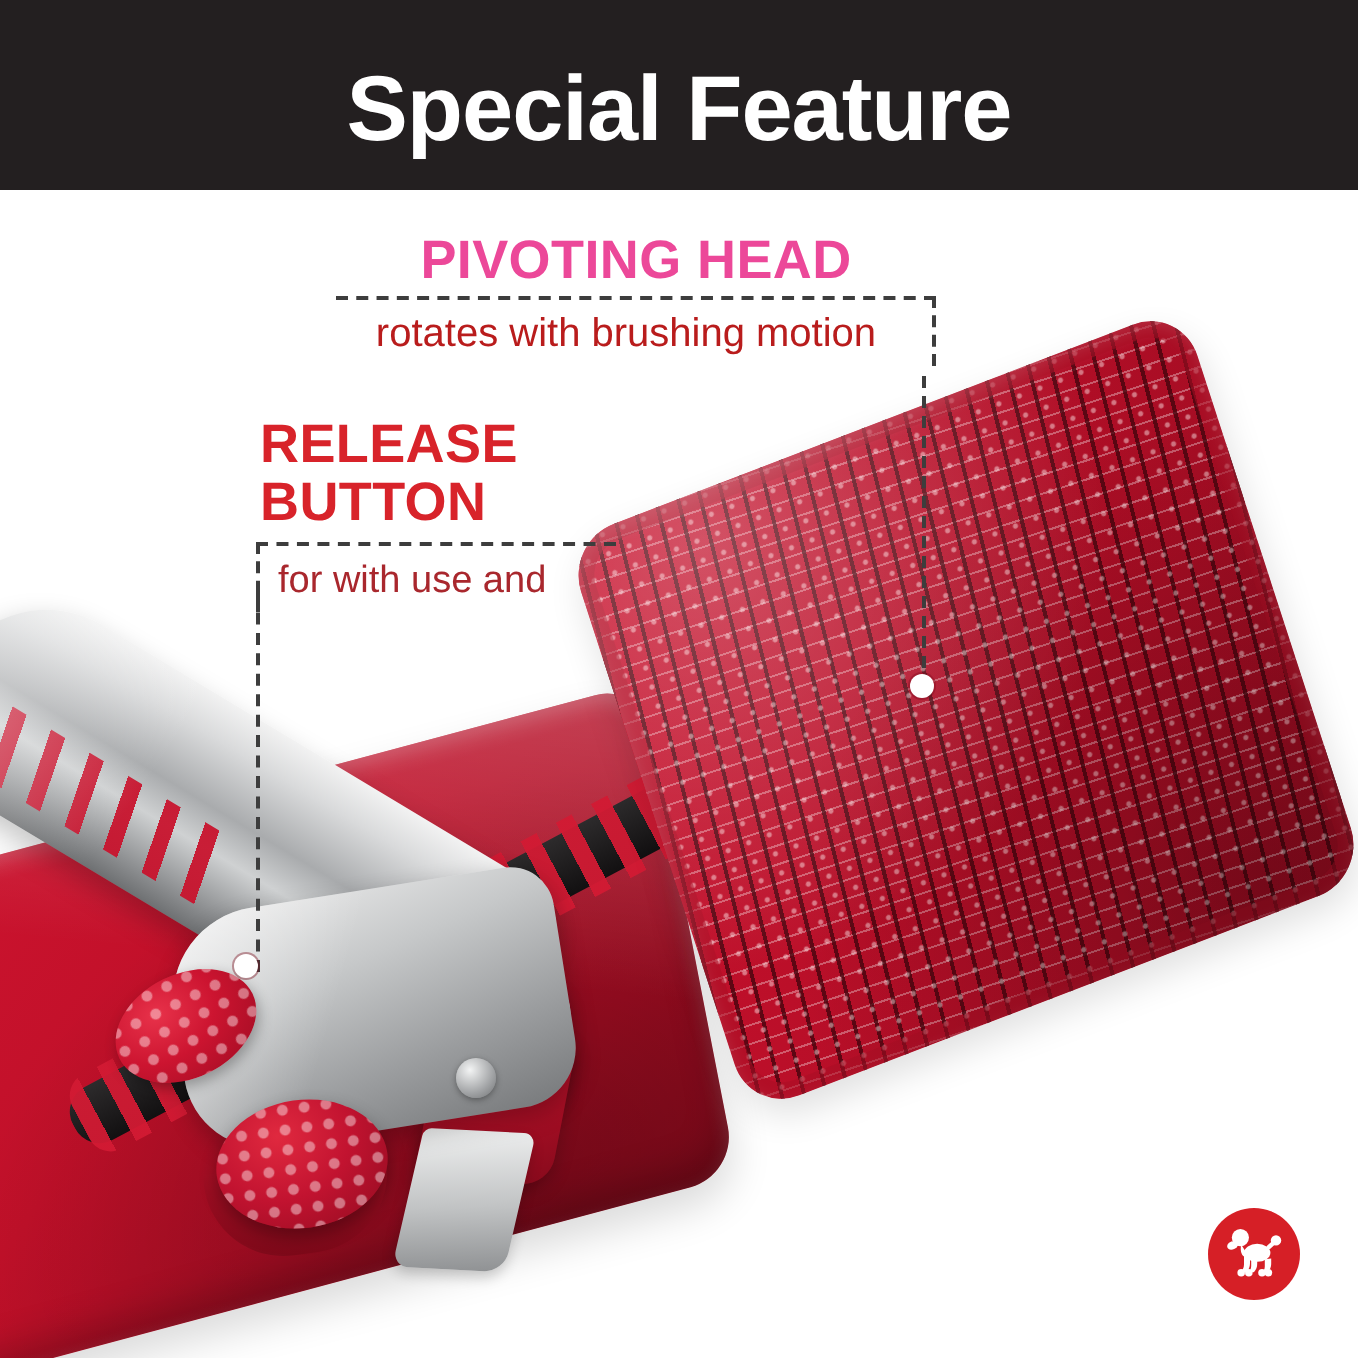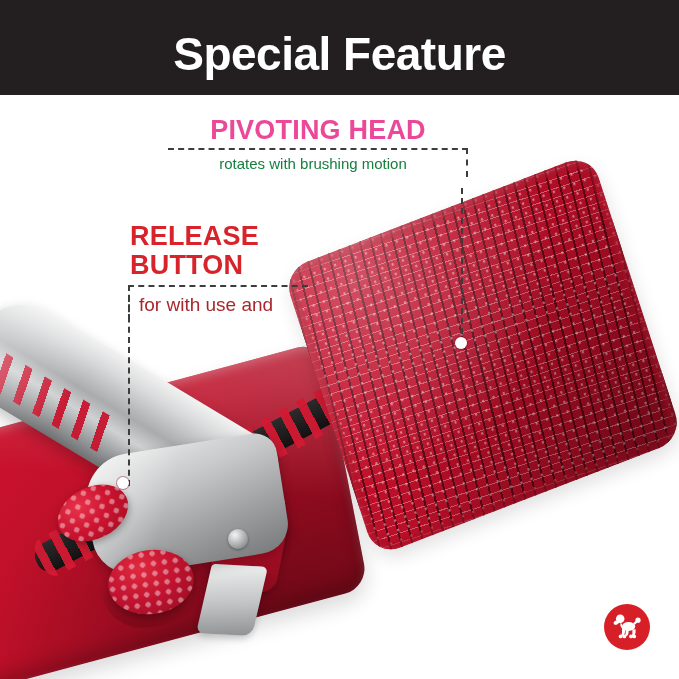--- a/index.html
+++ b/index.html
@@ -306,22 +306,22 @@
     line-height: 1.05;
     text-align: center;
     letter-spacing: 0.2px;
     white-space: nowrap;
   }
   .callout-pivot .co-body {
     margin-top: 4px;
     border-top: 2px dashed #3d3d3d;
     border-right: 2px dashed #3d3d3d;
     padding: 5px 10px 4px 2px;
-    color: #15803d;
-    font-size: 15px;
+    color: #b91c1c;
+    font-size: 20px;
     line-height: 1.2;
     text-align: center;
     white-space: nowrap;
   }
   .pivot-leader {
     position: absolute;
     left: 461px;
     top: 188px;
     width: 0;
     height: 156px;
@@ -335,21 +335,21 @@
     height: 12px;
     border-radius: 50%;
     background: #ffffff;
     box-shadow: 0 0 0 1px rgba(120,10,25,0.35);
   }
 
   
   .callout-release {
     position: absolute;
     left: 128px;
-    top: 222px;
+    top: 208px;
     width: 180px;
   }
   .callout-release .co-title {
     color: #d8232a;
     font-weight: bold;
     font-size: 27px;
     line-height: 1.06;
     letter-spacing: 0.2px;
     text-align: left;
     padding-left: 2px;

